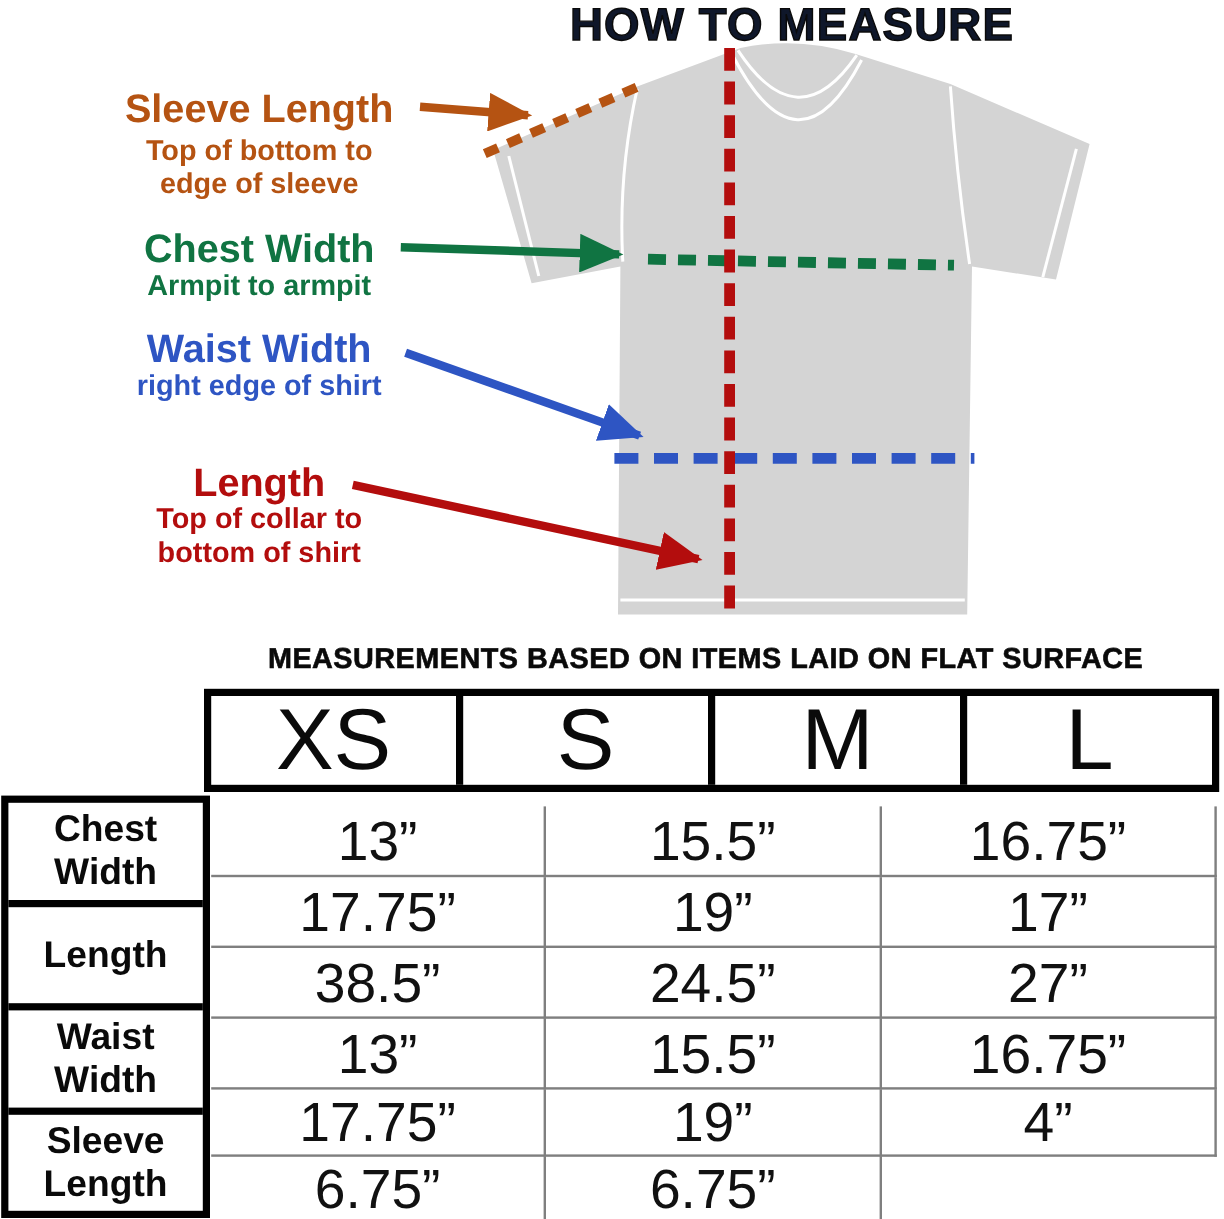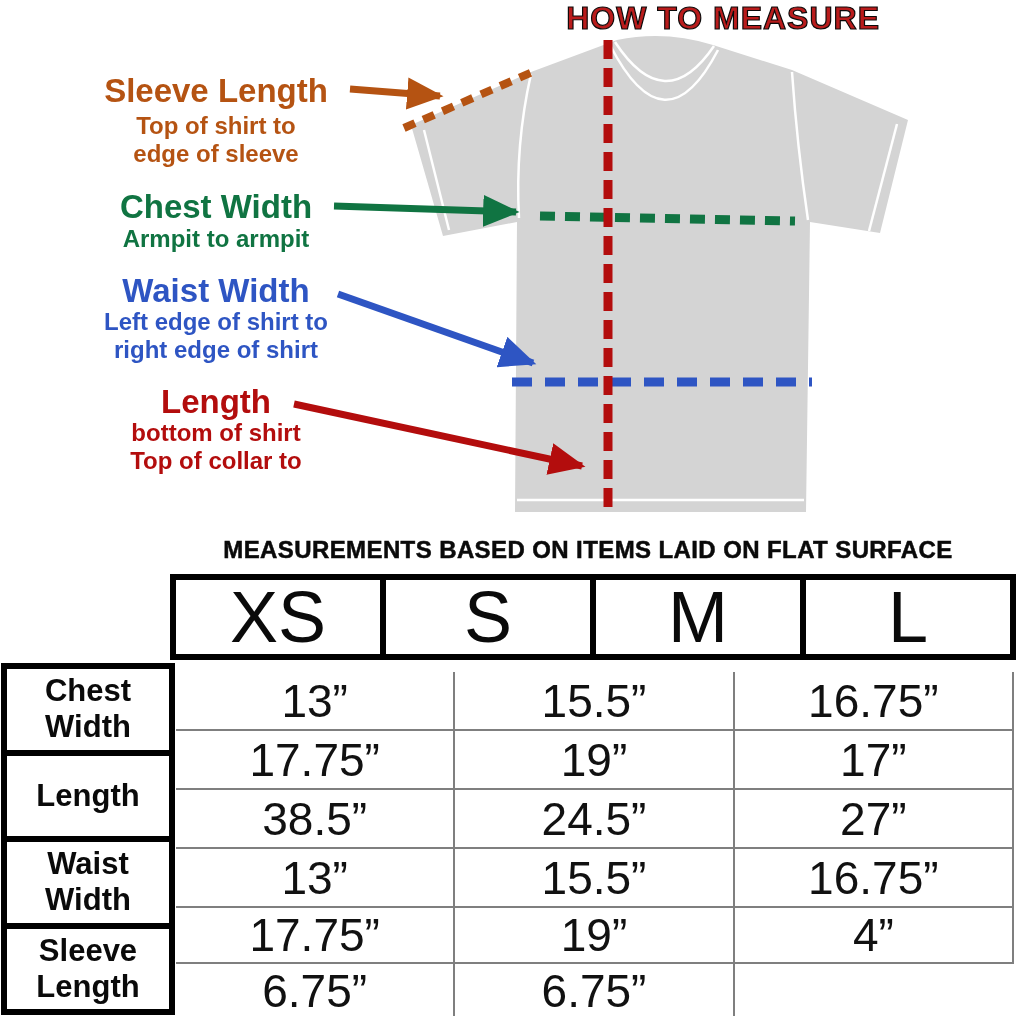--- a/index.html
+++ b/index.html
@@ -1,20 +1,20 @@
 <!DOCTYPE html>
 <html><head>
 <meta charset="utf-8">
 <style>
   html,body{margin:0;padding:0;background:#fff;}
   #stage{position:relative;width:1020px;height:1016px;background:#fff;overflow:hidden;
          font-family:"Liberation Sans", sans-serif;}
   
-  #page-title{position:absolute;left:440px;top:0px;width:440px;text-align:right;
-    font-size:32px;font-weight:900;letter-spacing:1px;color:#b91c1c;
+  #page-title{position:absolute;left:440px;top:0px;width:440px;text-align:center;
+    font-size:38px;font-weight:900;letter-spacing:1px;color:#0f172a;
     -webkit-text-stroke:1.2px #0a0a0a;}
   #measure-svg{position:absolute;left:0;top:0;width:1020px;height:530px;}
   .ann{position:absolute;left:66px;width:300px;text-align:center;}
   .ann-h{font-size:33px;font-weight:bold;line-height:34px;}
   .ann-s{font-size:24px;font-weight:bold;line-height:28px;}
   .c-orange{color:#b55312}
   .c-green{color:#107442}
   .c-blue{color:#2e55c3}
   .c-red{color:#b30d0d}
   #sleeve-heading{top:74px}
@@ -87,37 +87,36 @@
     <line x1="608" y1="40" x2="608" y2="512" stroke-width="9" stroke-dasharray="19 9" stroke="#b30d0d"></line>
 
     <line x1="350" y1="89" x2="440" y2="96" stroke-width="7" marker-end="url(#ah-orange)" stroke="#b55312"></line>
     <line x1="334" y1="206" x2="516" y2="212" stroke-width="7" marker-end="url(#ah-green)" stroke="#107442"></line>
     <line x1="338" y1="294" x2="533" y2="363" stroke-width="7" marker-end="url(#ah-blue)" stroke="#2e55c3"></line>
     <line x1="294" y1="404" x2="582" y2="466" stroke-width="7" marker-end="url(#ah-red)" stroke="#b30d0d"></line>
   </svg>
 
   <div class="ann ann-h c-orange" id="sleeve-heading">Sleeve Length</div>
   <div class="ann ann-s c-orange" id="sleeve-sub">
-    <div>Top of shirt to</div>
+    <div>Top of bottom to</div>
     <div>edge of sleeve</div>
   </div>
 
   <div class="ann ann-h c-green" id="chest-heading">Chest Width</div>
   <div class="ann ann-s c-green" id="chest-sub">Armpit to armpit</div>
 
   <div class="ann ann-h c-blue" id="waist-heading">Waist Width</div>
   <div class="ann ann-s c-blue" id="waist-sub">
-    <div>Left edge of shirt to</div>
     <div>right edge of shirt</div>
   </div>
 
   <div class="ann ann-h c-red" id="length-heading">Length</div>
   <div class="ann ann-s c-red" id="length-sub">
+    <div>Top of collar to</div>
     <div>bottom of shirt</div>
-    <div>Top of collar to</div>
   </div>
 
   <div id="measure-caption">MEASUREMENTS BASED ON ITEMS LAID ON FLAT SURFACE</div>
 
   <div id="size-header">
     <div class="hcell">XS</div>
     <div class="hcell">S</div>
     <div class="hcell">M</div>
     <div class="hcell">L</div>
   </div>

